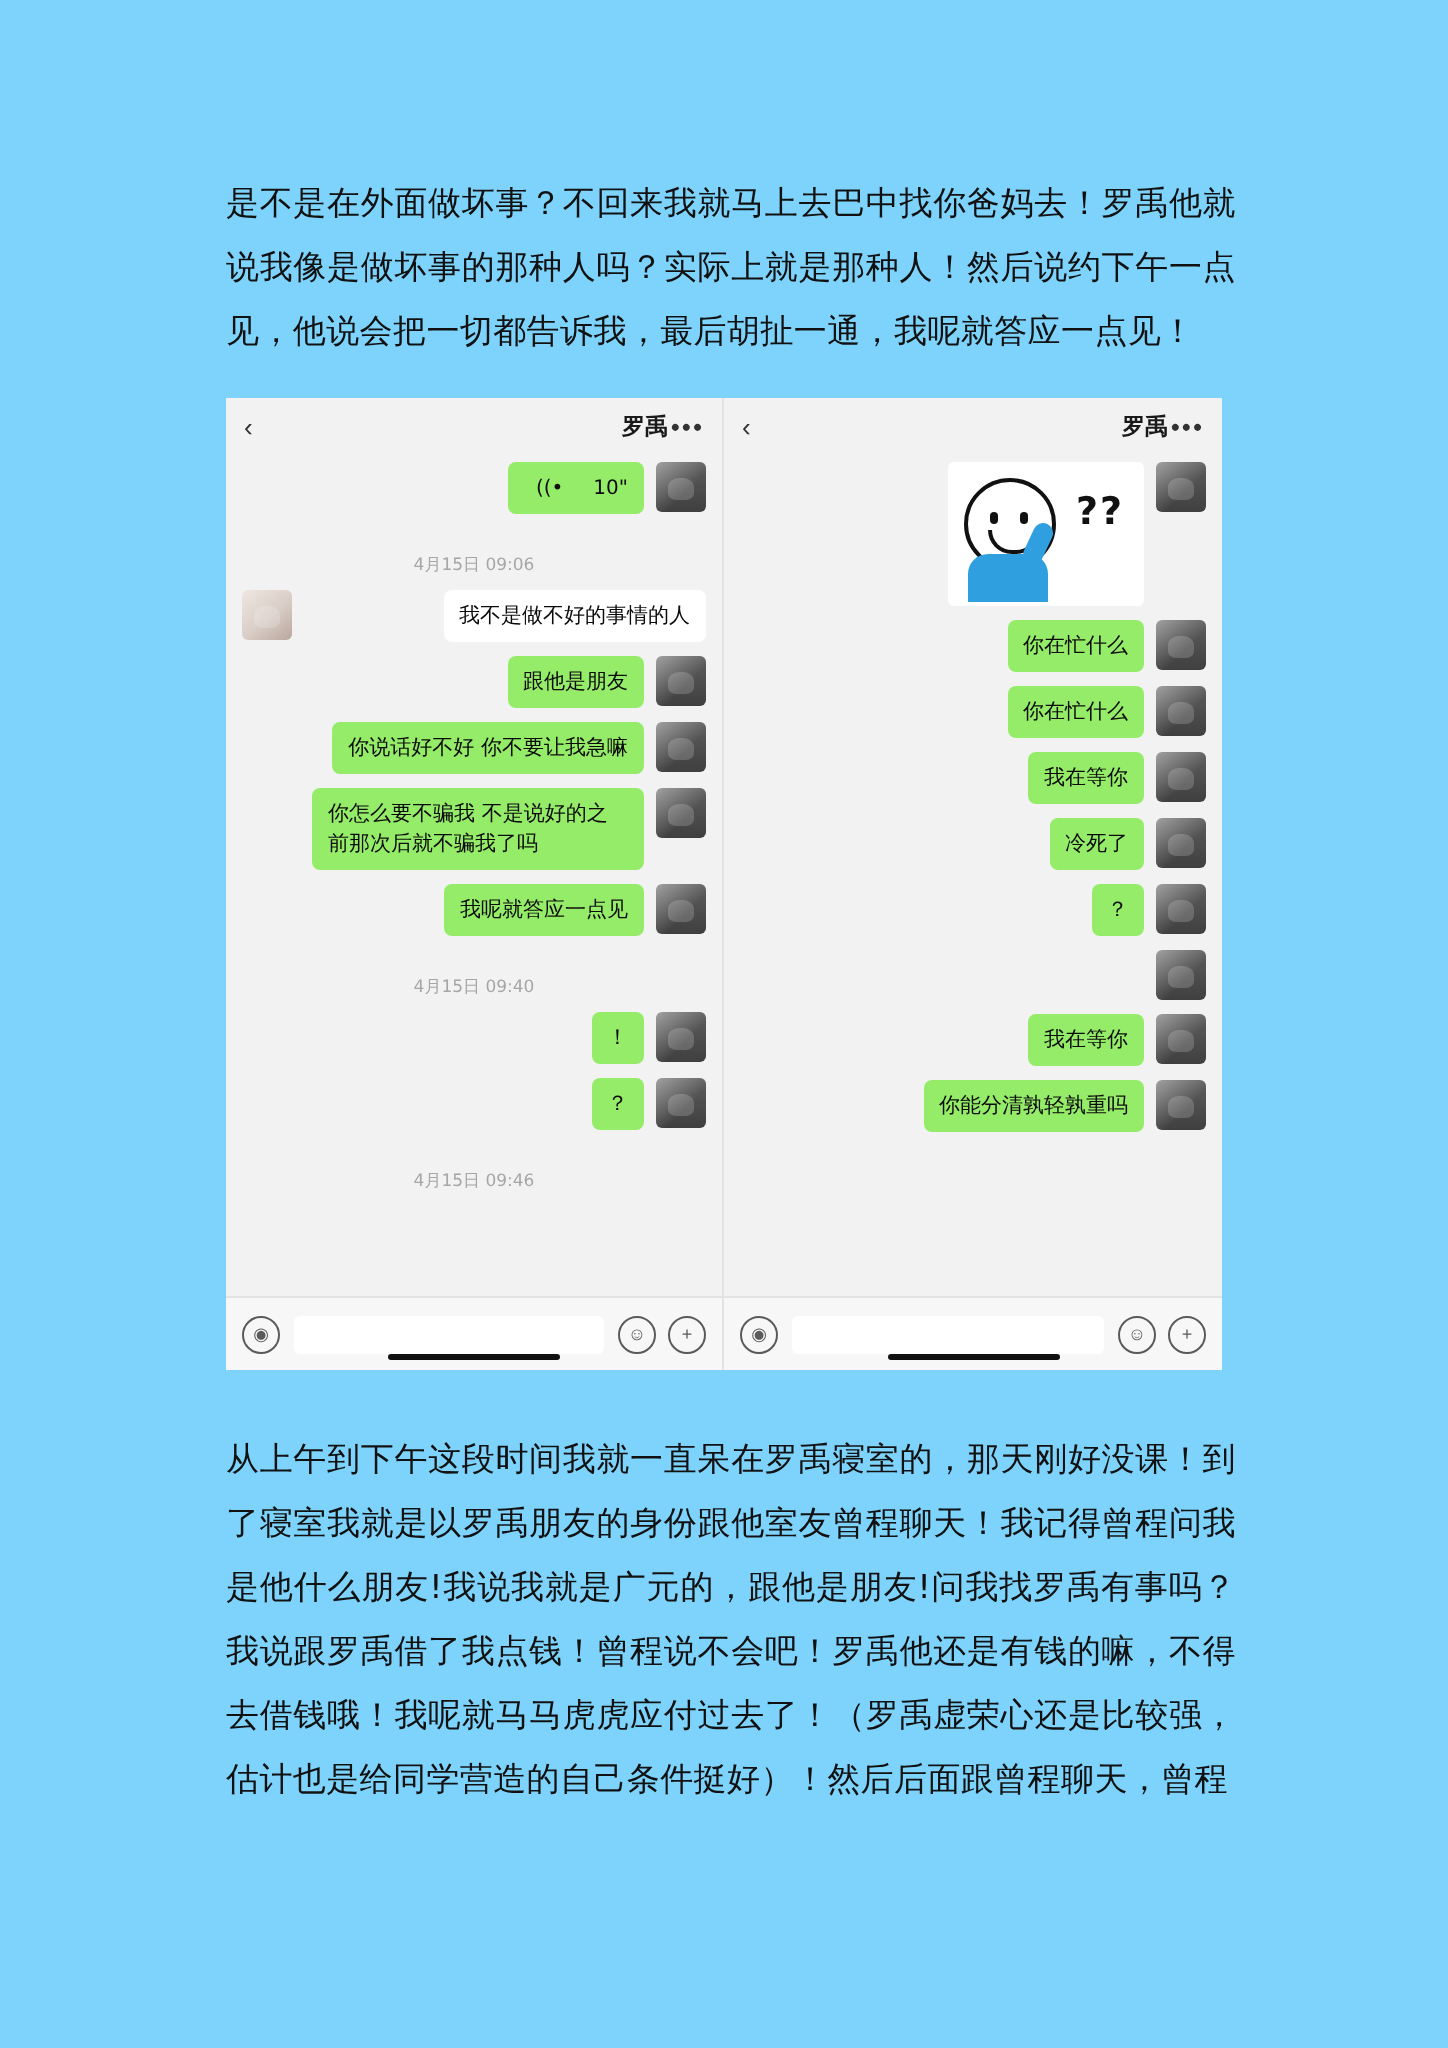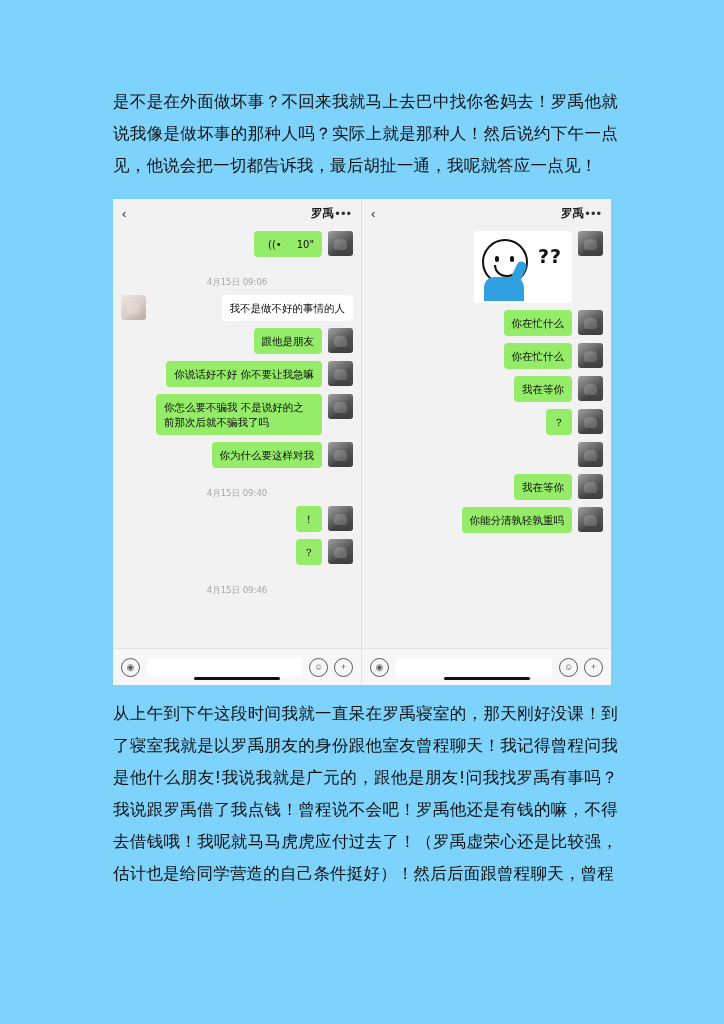--- a/index.html
+++ b/index.html
@@ -44,21 +44,21 @@
     left: 113px;
     top: 199px;
     width: 498px;
     height: 486px;
     display: flex;
     background: #f5f5f5;
   }
   .para-bottom {
     position: absolute;
     left: 113px;
-    top: 698px;
+    top: 714px;
     width: 505px;
   }
   
   .panel {
     position: relative;
     width: 249px;
     height: 486px;
     background: #f2f2f2;
     overflow: hidden;
     box-sizing: border-box;
@@ -317,21 +317,21 @@
           <div class="bubble green">你说话好不好 你不要让我急嘛</div>
           <div class="avatar"></div>
         </div>
 
         <div class="row out">
           <div class="bubble green">你怎么要不骗我 不是说好的之前那次后就不骗我了吗</div>
           <div class="avatar"></div>
         </div>
 
         <div class="row out">
-          <div class="bubble green">你为什么要这样对我</div>
+          <div class="bubble green">我呢就答应一点见</div>
           <div class="avatar"></div>
         </div>
 
         <div class="timestamp">4月15日 09:40</div>
 
         <div class="row out">
           <div class="bubble green">！</div>
           <div class="avatar"></div>
         </div>
 
@@ -384,20 +384,24 @@
         <div class="row out">
           <div class="bubble green">你在忙什么</div>
           <div class="avatar"></div>
         </div>
 
         <div class="row out">
           <div class="bubble green">我在等你</div>
           <div class="avatar"></div>
         </div>
 
+        <div class="row out">
+          <div class="bubble green">冷死了</div>
+          <div class="avatar"></div>
+        </div>
 
         <div class="row out">
           <div class="bubble green">？</div>
           <div class="avatar"></div>
         </div>
 
         <div class="row out">
           <div class="avatar"></div>
         </div>
 

